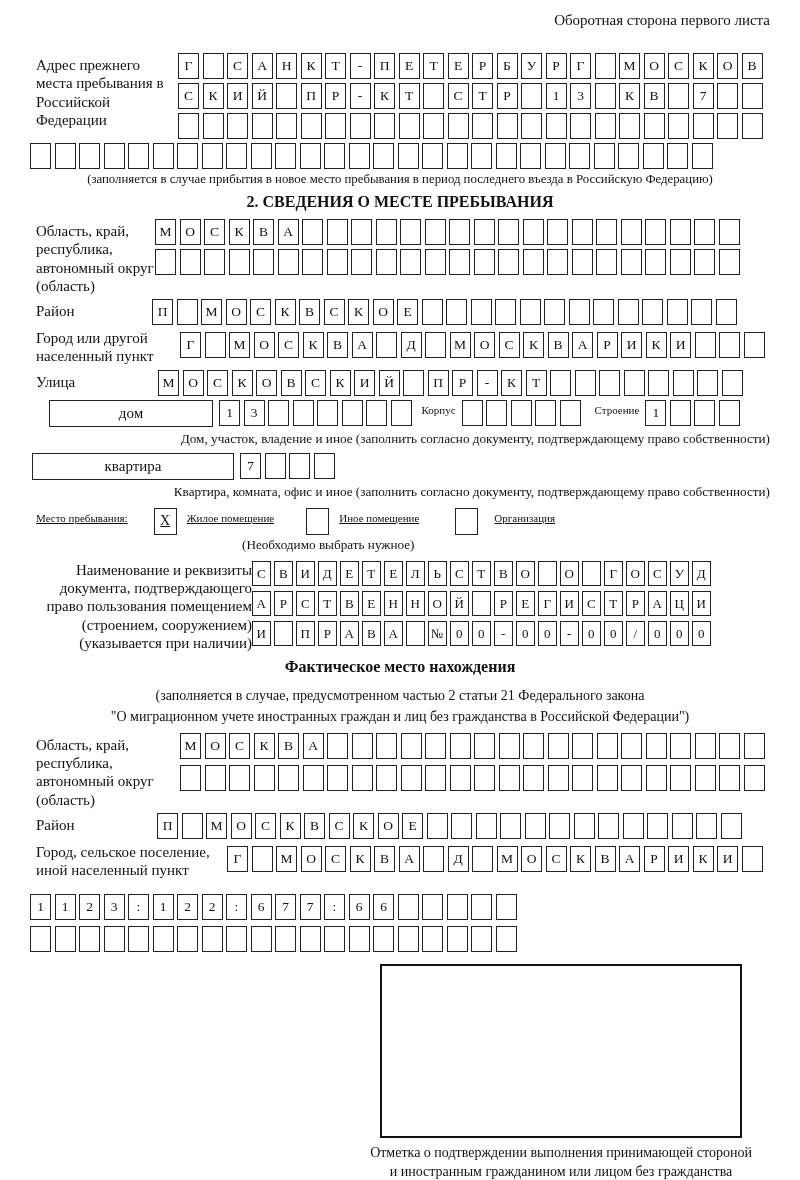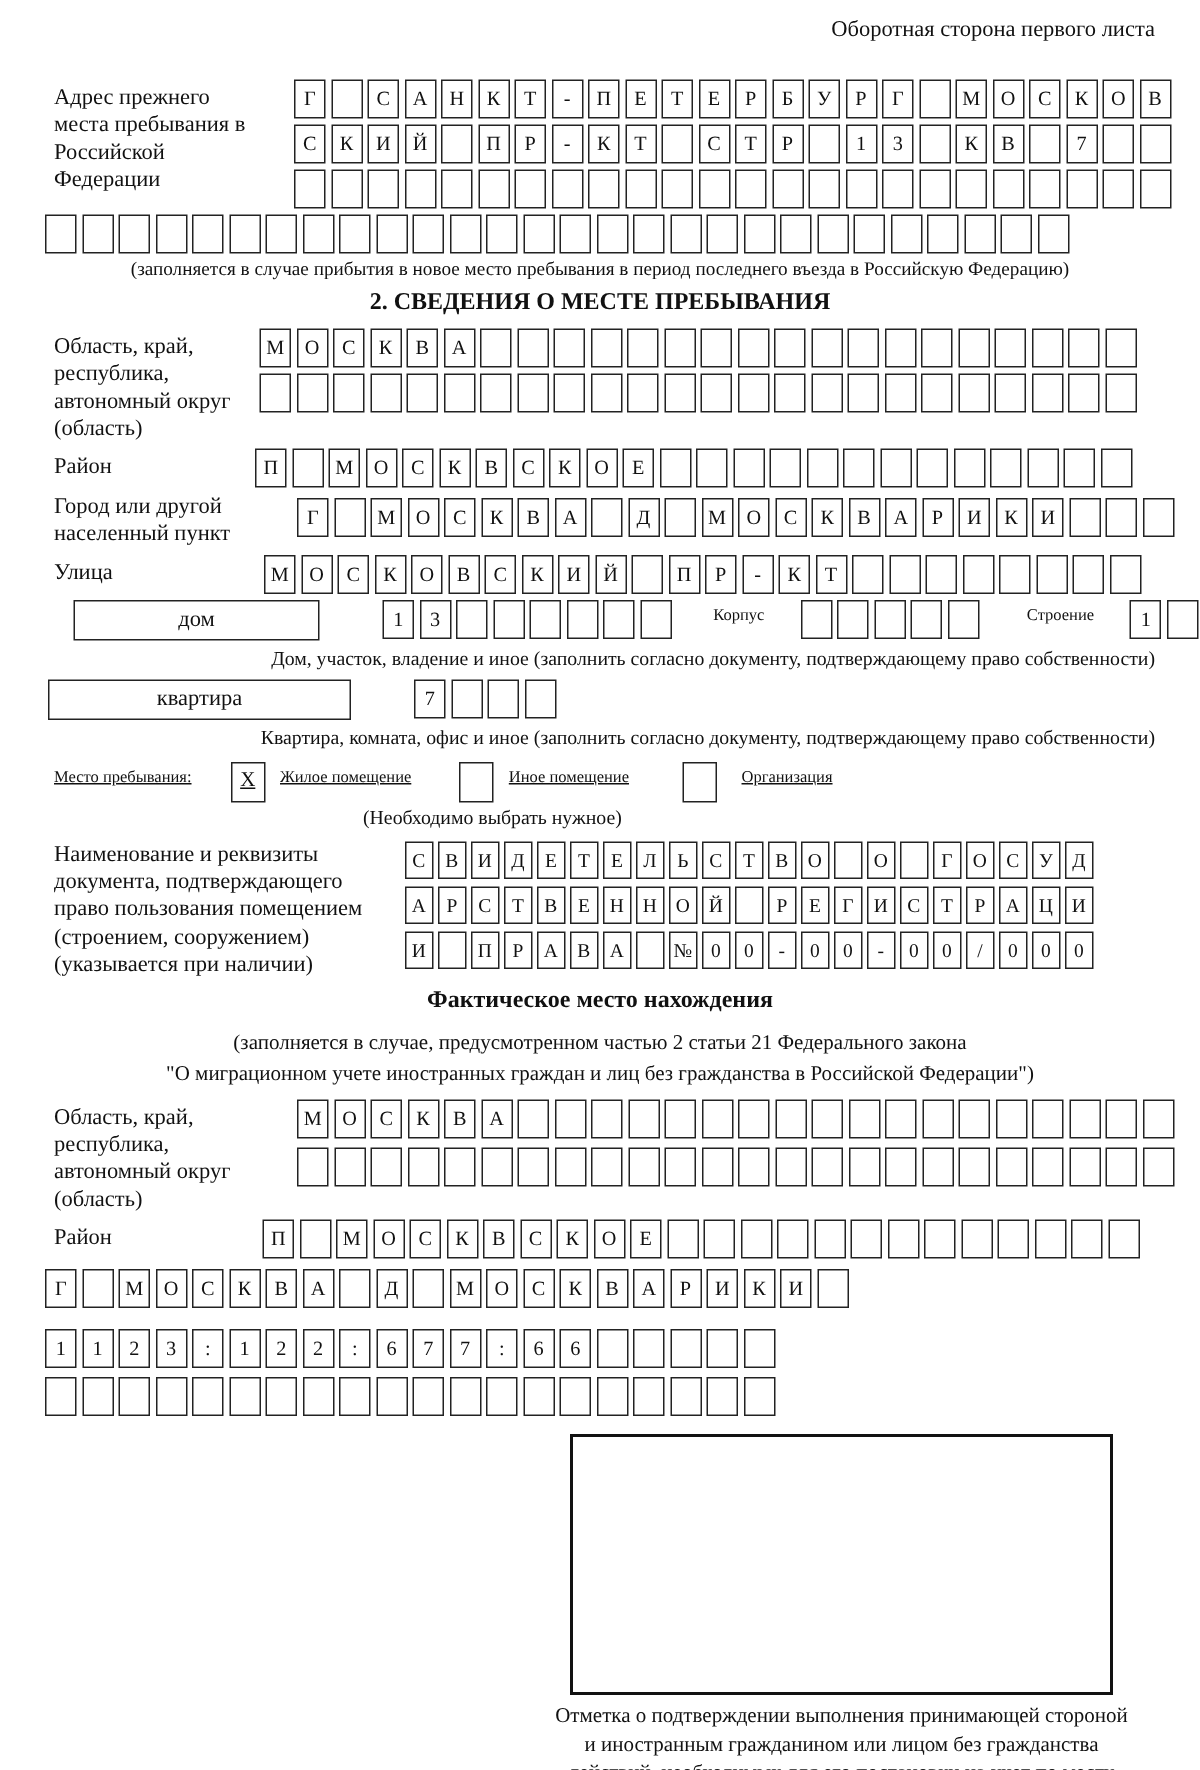--- a/index.html
+++ b/index.html
@@ -3,21 +3,21 @@
 <meta charset="utf-8">
 <style>
   html,body{margin:0;padding:0;background:#fff;}
   body{
     width:800px;height:1180px;overflow:hidden;box-sizing:border-box;
     padding:12px 30px 0 30px;
     font-family:"Liberation Serif","DejaVu Serif",serif;
     color:#111;
   }
   .header-note{text-align:right;font-size:15px;margin-bottom:24px;}
-  .field-row{display:flex;align-items:flex-start;margin-bottom:4px;gap:18px;}
+  .field-row{display:flex;align-items:flex-start;margin-bottom:4px;}
   .field-label{flex-shrink:0;font-size:15px;line-height:1.22;padding-left:6px;box-sizing:border-box;padding-top:3px;}
   .rows-col{display:flex;flex-direction:column;gap:4px;}
   .boxes{display:flex;gap:3.5px;}
   .cb{
     display:inline-flex;align-items:center;justify-content:center;
     width:19px;height:24px;border:1.5px solid #222;box-sizing:content-box;
     font-size:13.5px;line-height:1;background:#fff;flex-shrink:0;
   }
   .boxes-sm .cb{width:16.5px;height:23px;font-size:13px;}
   .note-center{text-align:center;font-size:12.8px;margin:3px 0 6px 0;}
@@ -359,21 +359,21 @@
   <div style="width:32px;"></div>
   <span class="chk"></span>
   <div class="inline-lbl" style="padding-left:10px;">Иное помещение</div>
   <div style="width:36px;"></div>
   <span class="chk"></span>
   <div class="inline-lbl" style="padding-left:16px;">Организация</div>
 </div>
 <div style="font-size:13.2px;margin:0 0 8px 212px;">(Необходимо выбрать нужное)</div>
 
 <div class="field-row">
-  <div class="field-label" style="width:222px;padding-top:0;">Наименование и реквизиты документа, подтверждающего право пользования помещением (строением, сооружением) (указывается при наличии)</div>
+  <div class="field-label" style="width:222px;padding-top:0;text-align:right;">Наименование и реквизиты документа, подтверждающего право пользования помещением (строением, сооружением) (указывается при наличии)</div>
   <div class="rows-col" style="gap:5px;">
     <div class="boxes boxes-sm">
         <span class="cb">С</span>
         <span class="cb">В</span>
         <span class="cb">И</span>
         <span class="cb">Д</span>
         <span class="cb">Е</span>
         <span class="cb">Т</span>
         <span class="cb">Е</span>
         <span class="cb">Л</span>
@@ -528,20 +528,21 @@
       <span class="cb"></span>
       <span class="cb"></span>
       <span class="cb"></span>
       <span class="cb"></span>
       <span class="cb"></span>
       <span class="cb"></span>
     </div>
 </div>
 
 <div class="field-row">
+  <div class="field-label" style="width:197px;padding-top:0;">Город, сельское поселение, иной населенный пункт</div>
   <div class="boxes" style="margin-top:3px;">
       <span class="cb">Г</span>
       <span class="cb"></span>
       <span class="cb">М</span>
       <span class="cb">О</span>
       <span class="cb">С</span>
       <span class="cb">К</span>
       <span class="cb">В</span>
       <span class="cb">А</span>
       <span class="cb"></span>

